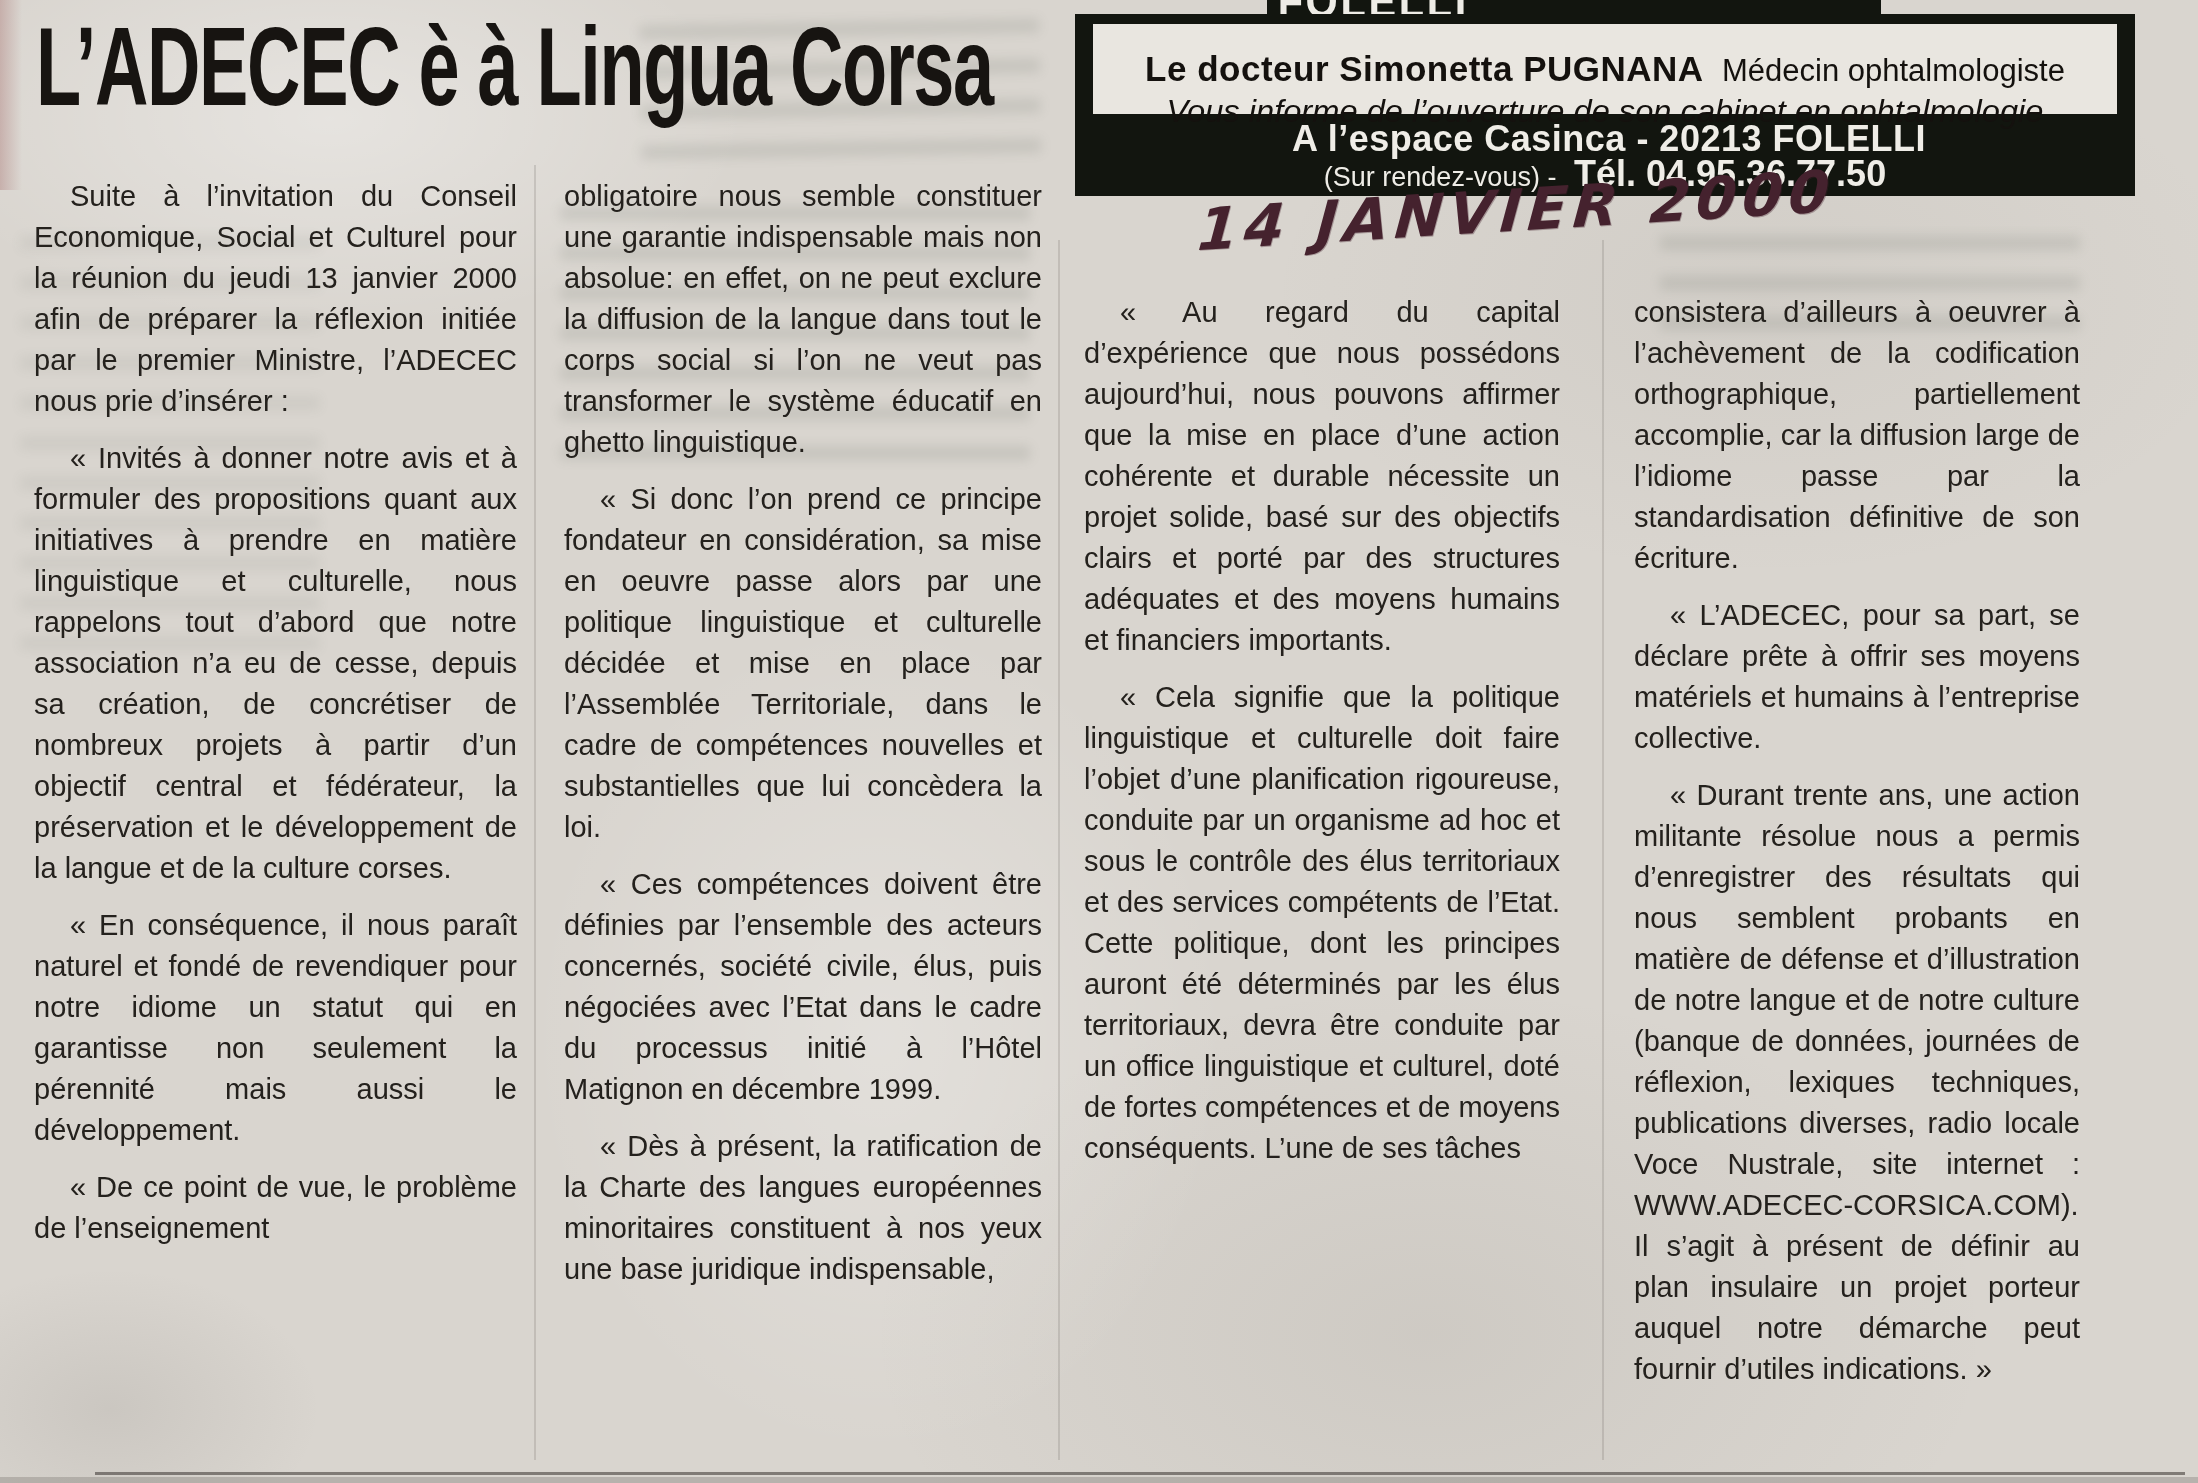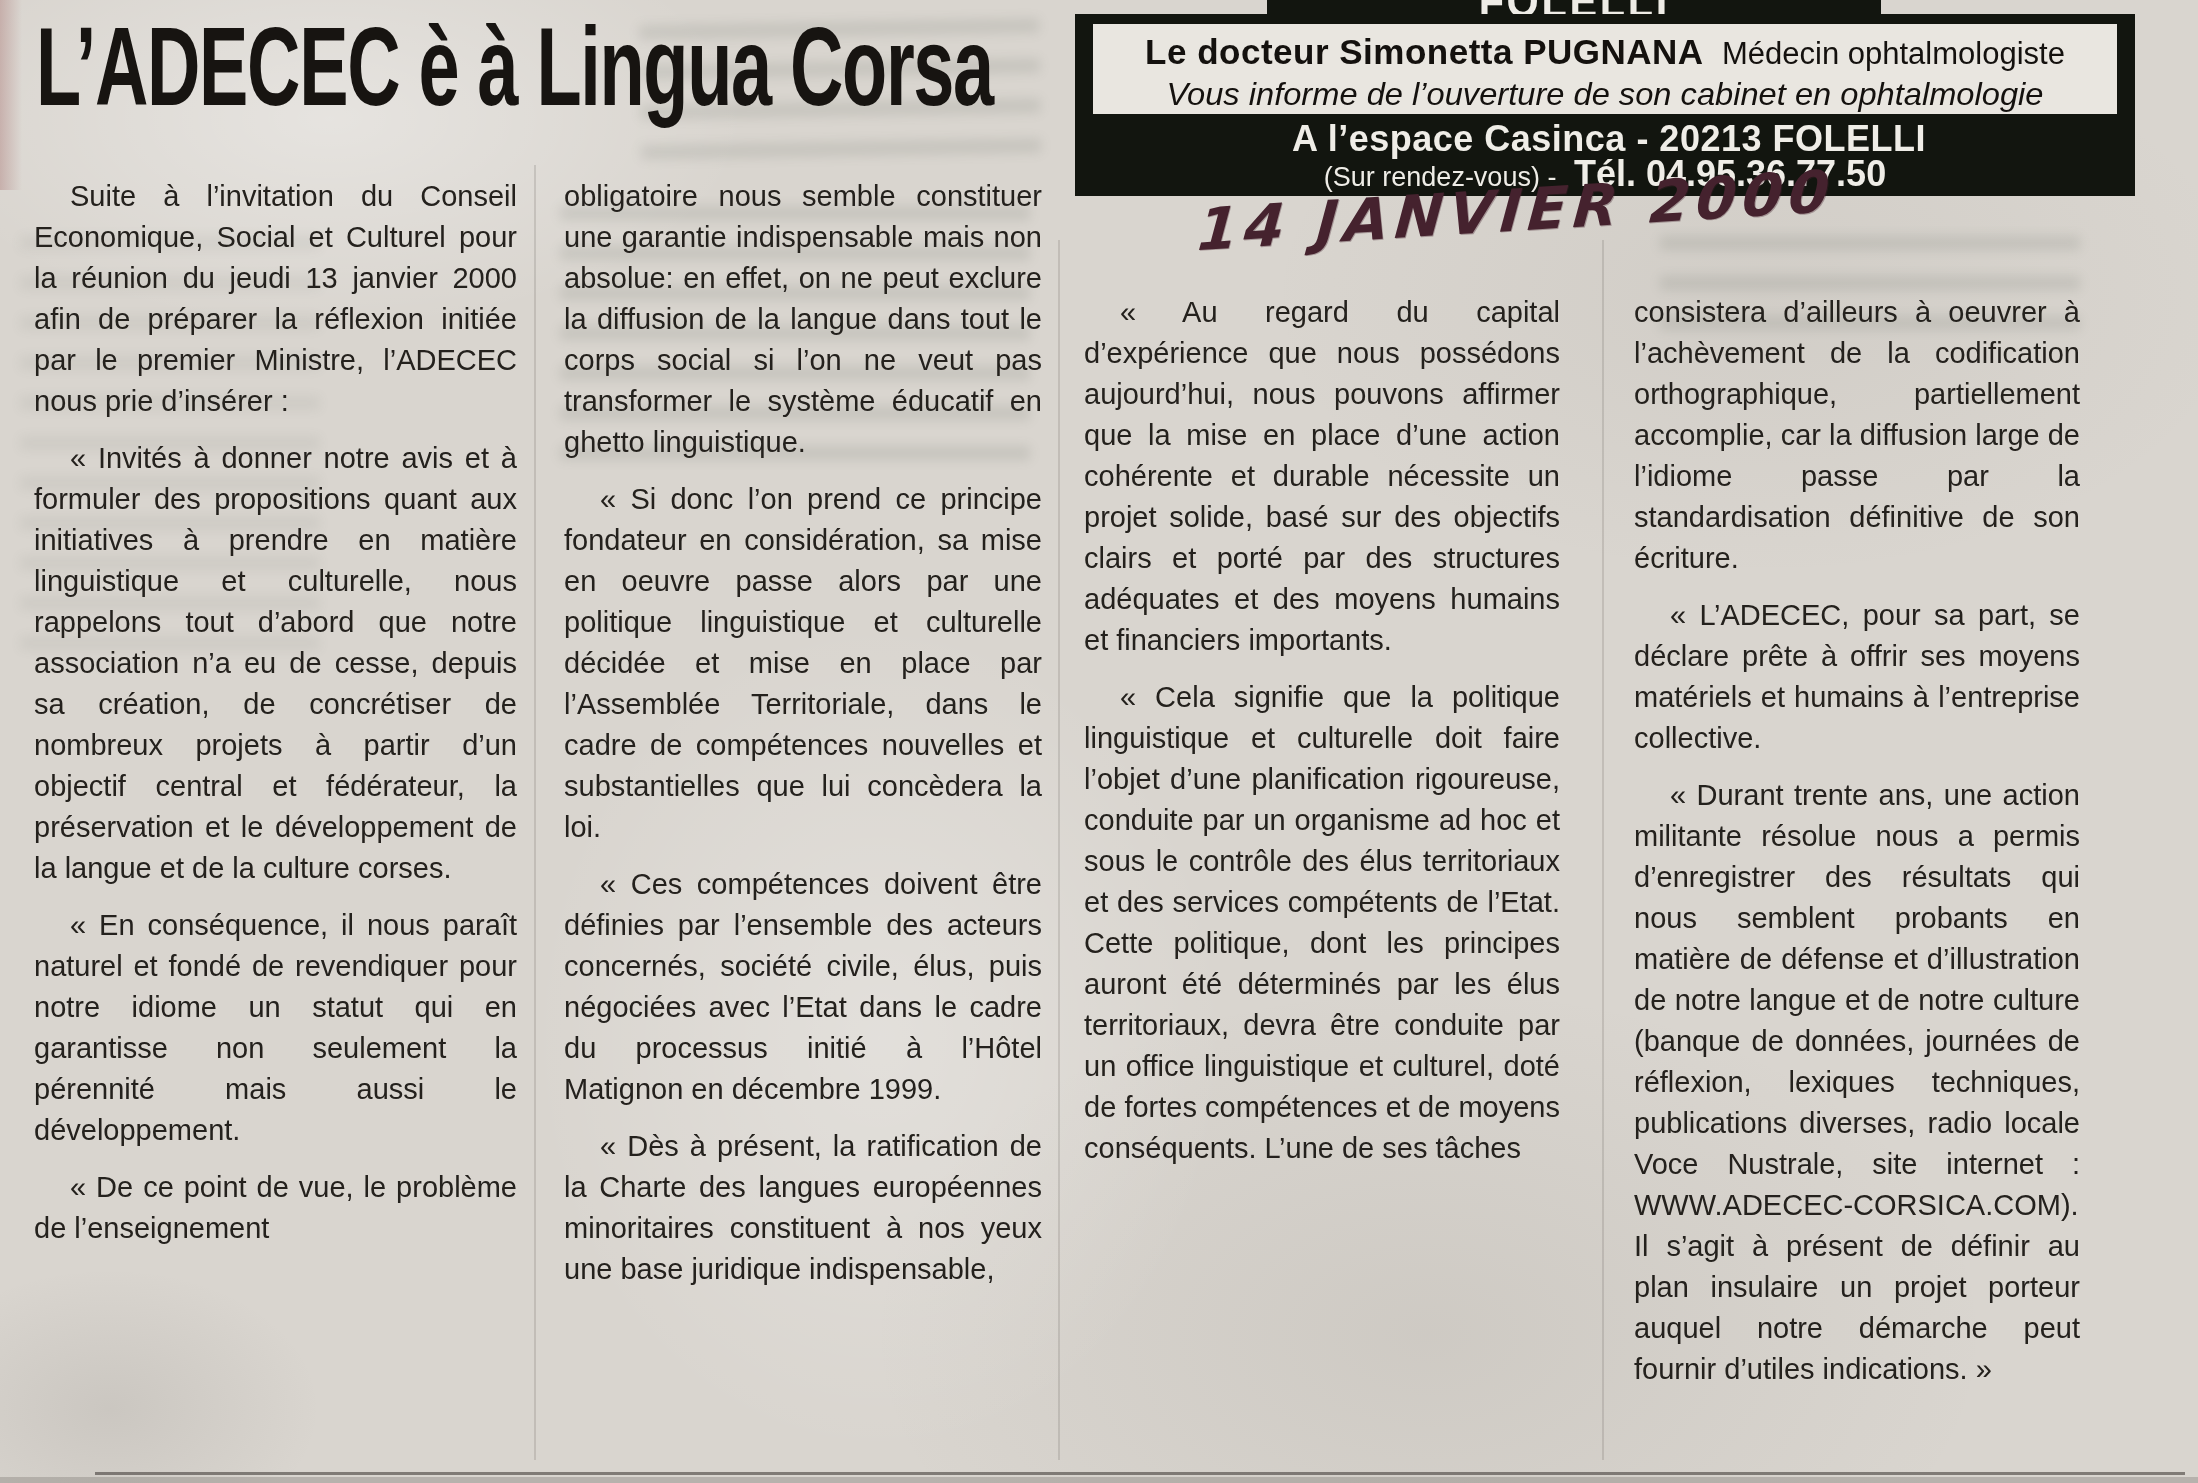--- a/index.html
+++ b/index.html
@@ -43,30 +43,30 @@
   
   .rule{position:absolute;width:2px;background:rgba(90,85,80,.18);}
   #rule1{left:534px;top:165px;height:1295px;}
   #rule2{left:1058px;top:240px;height:1220px;}
   #rule3{left:1602px;top:240px;height:1220px;}
 
   
   .ad{position:absolute;left:1075px;top:0;width:1060px;height:196px;}
   .ad-banner{
     position:absolute;left:192px;top:0;width:614px;height:24px;
-    background:#12150f;overflow:hidden;text-align:center;
+    background:#12150f;overflow:hidden;text-align:left;
   }
   .ad-banner-text{
     display:inline-block;color:#eeece6;font-weight:bold;font-size:46px;
     letter-spacing:3px;margin-top:-26px;transform:scaleX(.9);
   }
   .ad-frame{position:absolute;left:0;top:14px;width:1060px;height:182px;background:#12150f;}
   .ad-panel{
     position:absolute;left:18px;top:10px;width:1024px;height:90px;
-    background:#e9e6e0;text-align:center;padding-top:7px;box-sizing:border-box;
+    background:#e9e6e0;text-align:center;padding-top:24px;box-sizing:border-box;
   }
   .ad-doctor-line{font-size:35px;line-height:42px;color:#14110e;white-space:nowrap;}
   .ad-doctor-line .bold{font-weight:bold;letter-spacing:.5px;}
   .ad-doctor-line .spec{font-weight:normal;font-size:31px;}
   .ad-tagline{font-style:italic;font-size:32px;line-height:38px;color:#14110e;white-space:nowrap;transform:scaleX(1.02);}
   .ad-dark-text{position:absolute;left:0;top:104px;width:100%;text-align:center;color:#efede7;}
   .ad-address{font-weight:bold;font-size:36px;line-height:42px;letter-spacing:.5px;margin-left:8px;}
   .ad-phone-line{font-size:27px;line-height:28px;}
   .ad-phone-line .phone{font-weight:bold;font-size:36px;}
 

